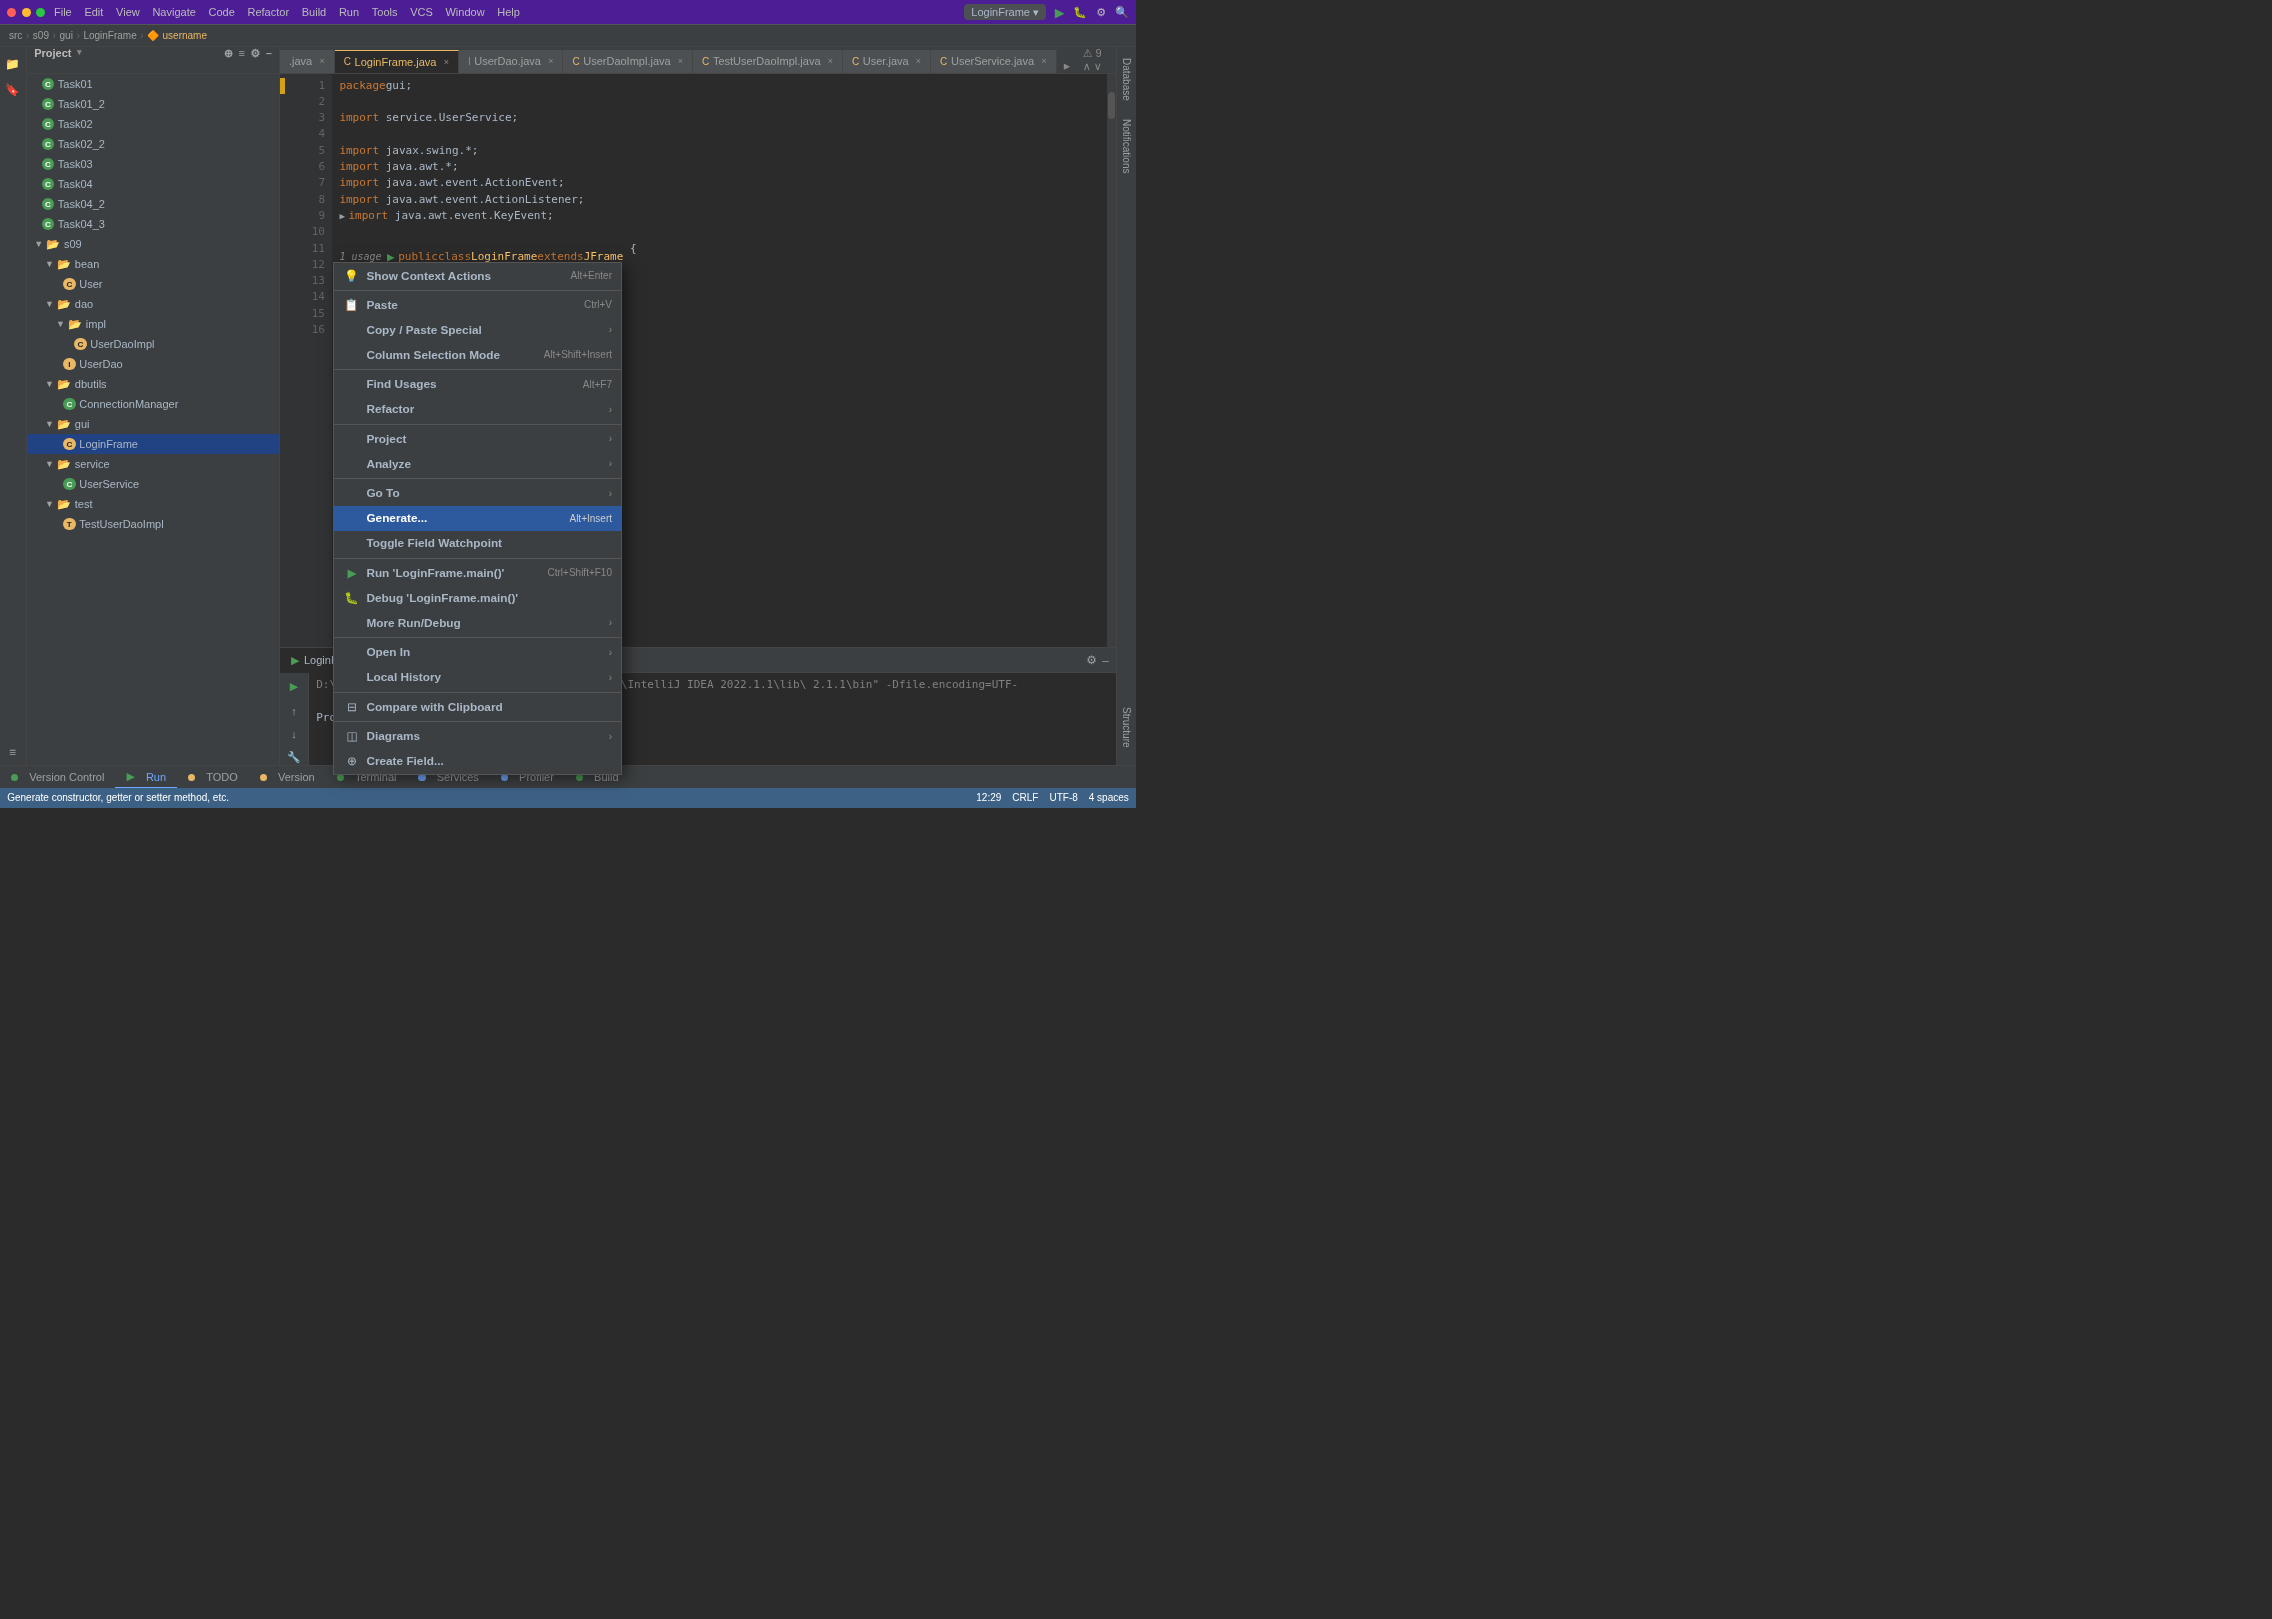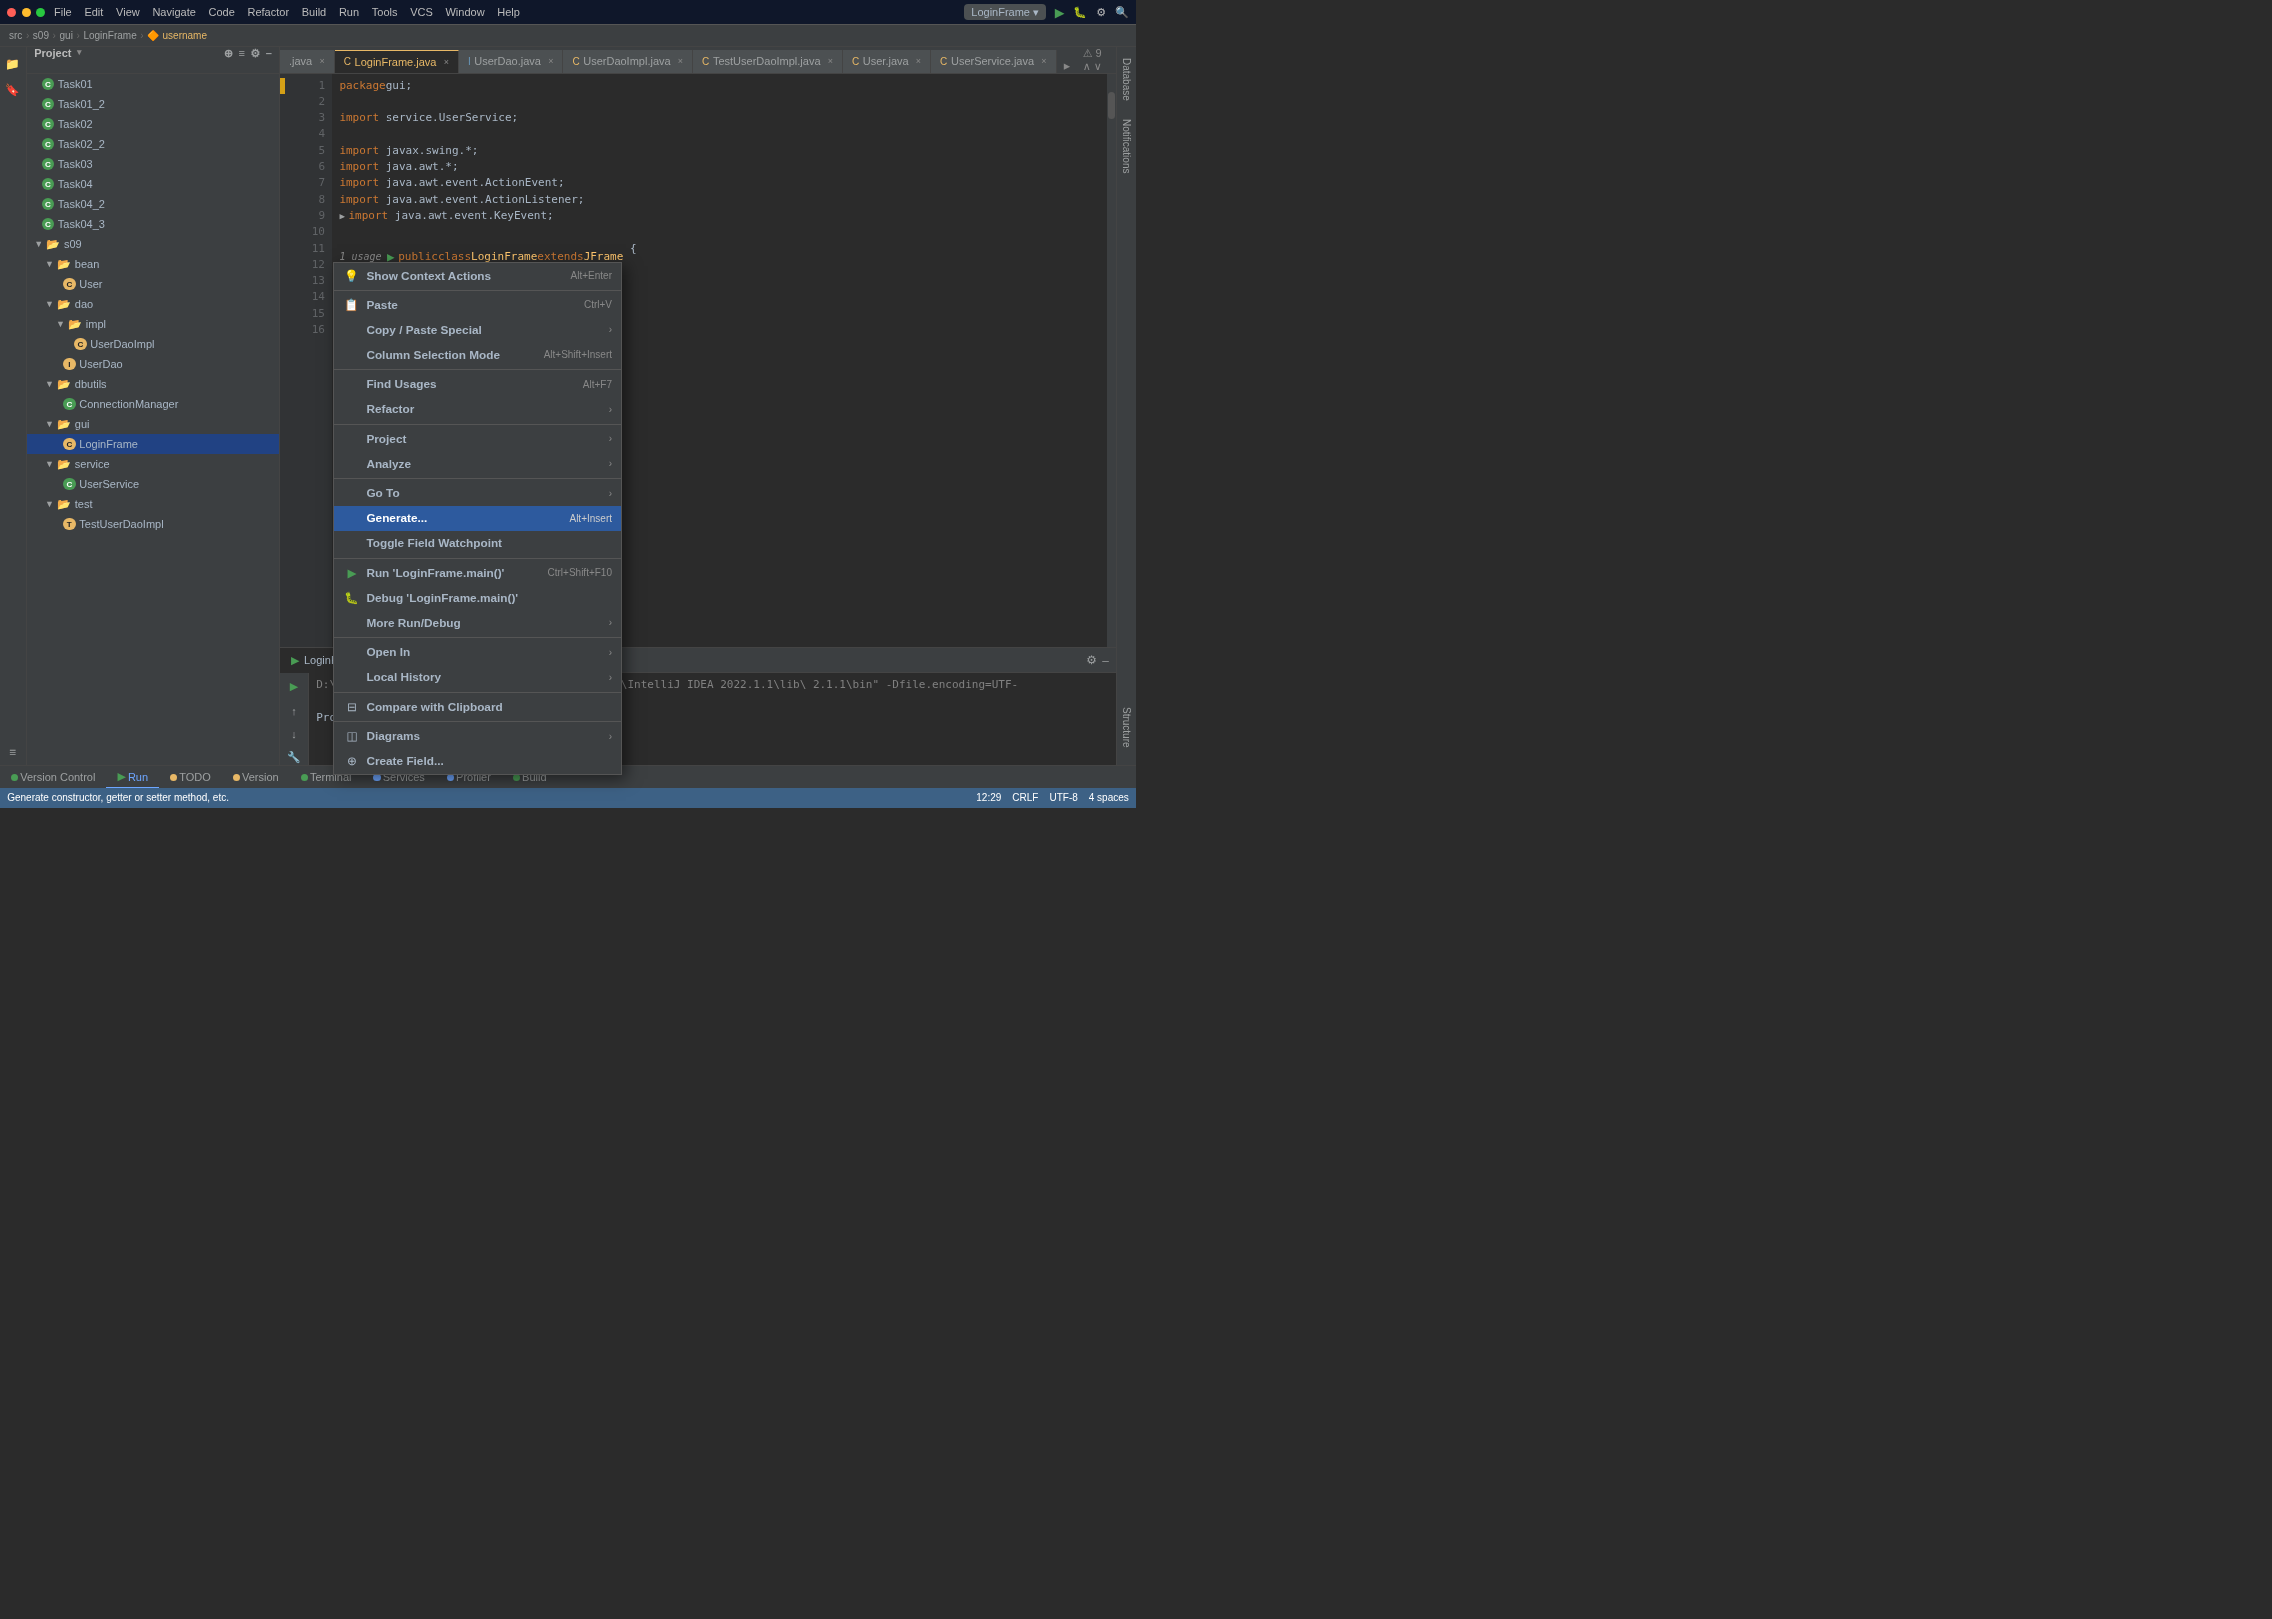--- a/index.html
+++ b/index.html
@@ -10,21 +10,21 @@
       font-size: 11.8px;
       width: 1136px;
       height: 810px;
       overflow: hidden;
       position: relative;
     }
 
     
     .title-bar {
       height: 25px;
-      background: #0f172a;
+      background: #4c1d95;
       display: flex;
       align-items: center;
       padding: 0 7.2px;
       border-bottom: 0.9px solid #555;
       font-size: 11px;
     }
     .title-bar-icons { display: flex; gap: 5.4px; margin-right: 9px; }
     .title-dot { width: 9px; height: 9px; border-radius: 50%; }
     .title-dot.red { background: #ff5f57; }
     .title-dot.yellow { background: #febc2e; }
@@ -335,21 +335,21 @@
       border-top: 0.9px solid #444;
     }
     .bottom-tab {
       height: 22.6px;
       padding: 0 11px;
       display: flex;
       align-items: center;
       font-size: 11px;
       cursor: pointer;
       color: #9da0a1;
-      gap: 2px;
+      gap: 11px;
     }
     .bottom-tab.active { color: #6ea6ff; border-bottom: 1.8px solid #6ea6ff; }
     .bottom-tab .tab-dot { width: 7.2px; height: 7.2px; border-radius: 50%; background: #499c54; }
     .bottom-tab .tab-dot.orange { background: #e8b866; }
     .bottom-tab .tab-dot.blue { background: #6ea6ff; }
   </style>
 </head>
 <body>
 
 <div class="title-bar">

